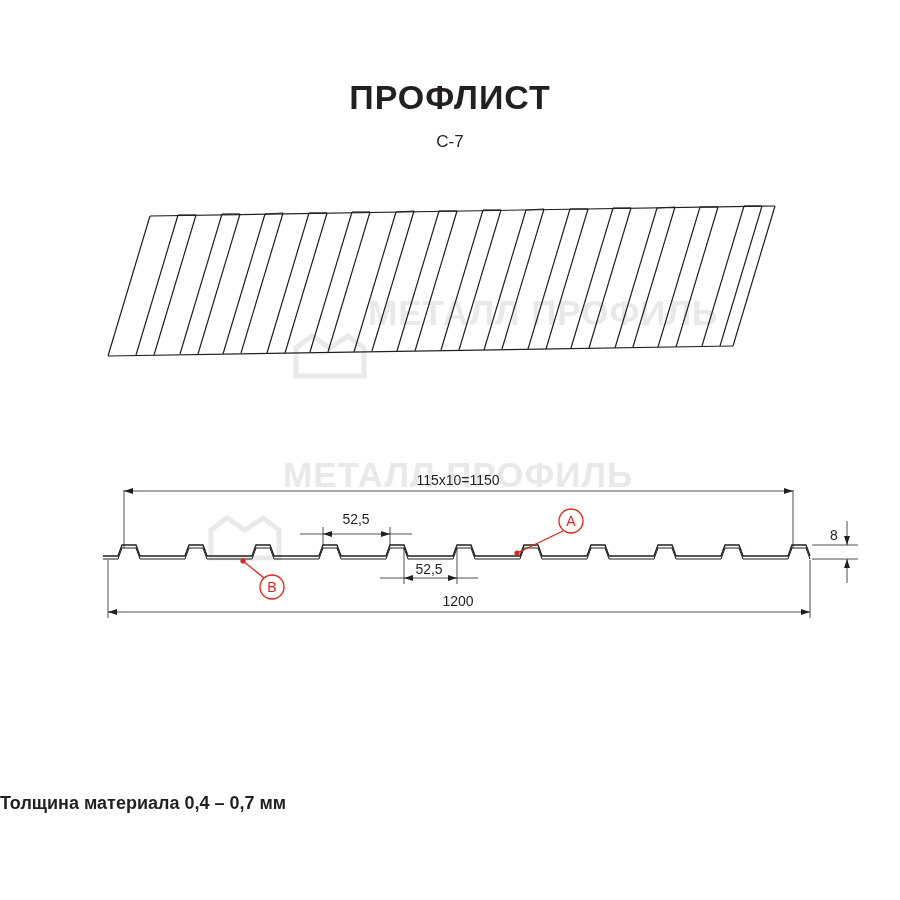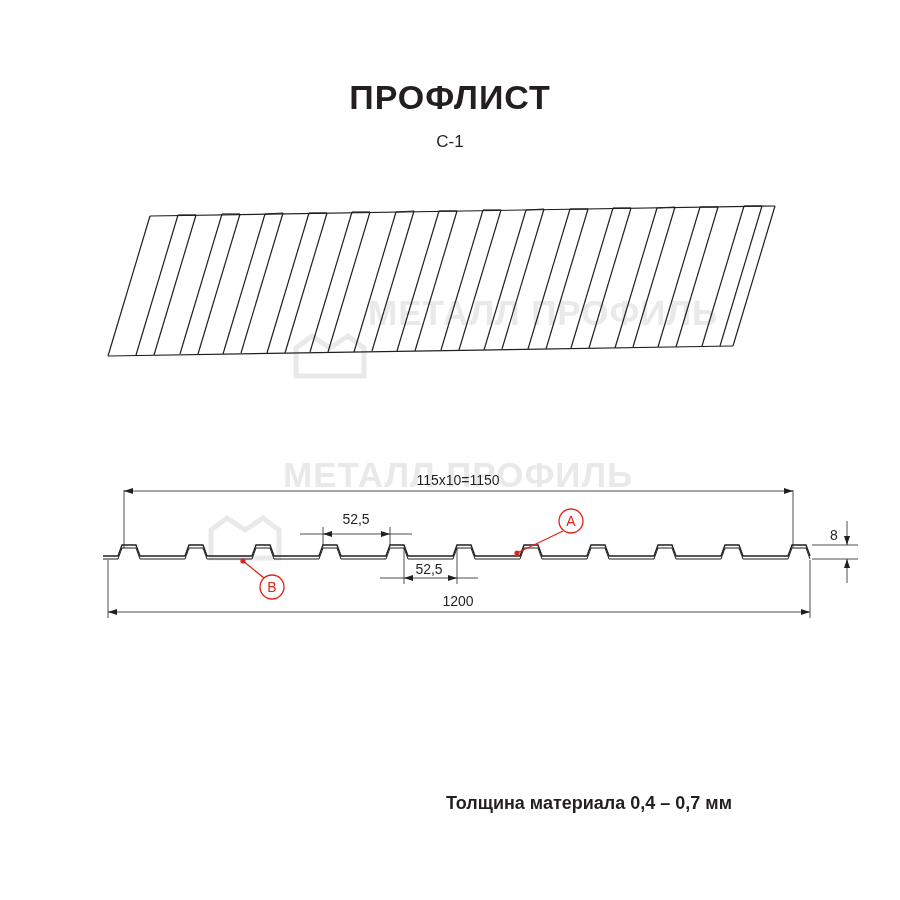--- a/index.html
+++ b/index.html
@@ -36,23 +36,23 @@
     top: 132px;
     left: 0;
     width: 900px;
     text-align: center;
     font-size: 17px;
     color: #231f20;
   }
   .footer {
     position: absolute;
     top: 793px;
-    left: 16px;
+    left: 0;
     width: 716px;
-    text-align: right;
+    text-align: left;
     font-size: 18px;
     font-weight: bold;
     color: #231f20;
   }
   svg.drawing {
     position: absolute;
     top: 0;
     left: 0;
   }
   .wm {
@@ -92,21 +92,21 @@
     text-anchor: middle;
     font-weight: normal;
   }
 </style>
 </head>
 <body>
 
 <div class="page">
 
   <div class="title">ПРОФЛИСТ</div>
-  <div class="subtitle">С-1</div>
+  <div class="subtitle">С-7</div>
 
   <div class="wm wm1">МЕТАЛЛ ПРОФИЛЬ</div>
   <div class="wm wm2">МЕТАЛЛ ПРОФИЛЬ</div>
 
   <svg class="wm-logo" style="top:330px;left:290px;" width="80" height="60" viewBox="0 0 80 60">
     <path d="M6 46 L6 18 L22 6 L40 18 L58 6 L74 18 L74 46 Z" fill="none" stroke="#e9e9e9" stroke-width="5"></path>
   </svg>
   <svg class="wm-logo" style="top:512px;left:205px;" width="80" height="60" viewBox="0 0 80 60">
     <path d="M6 46 L6 18 L22 6 L40 18 L58 6 L74 18 L74 46 Z" fill="none" stroke="#e9e9e9" stroke-width="5"></path>
   </svg>

